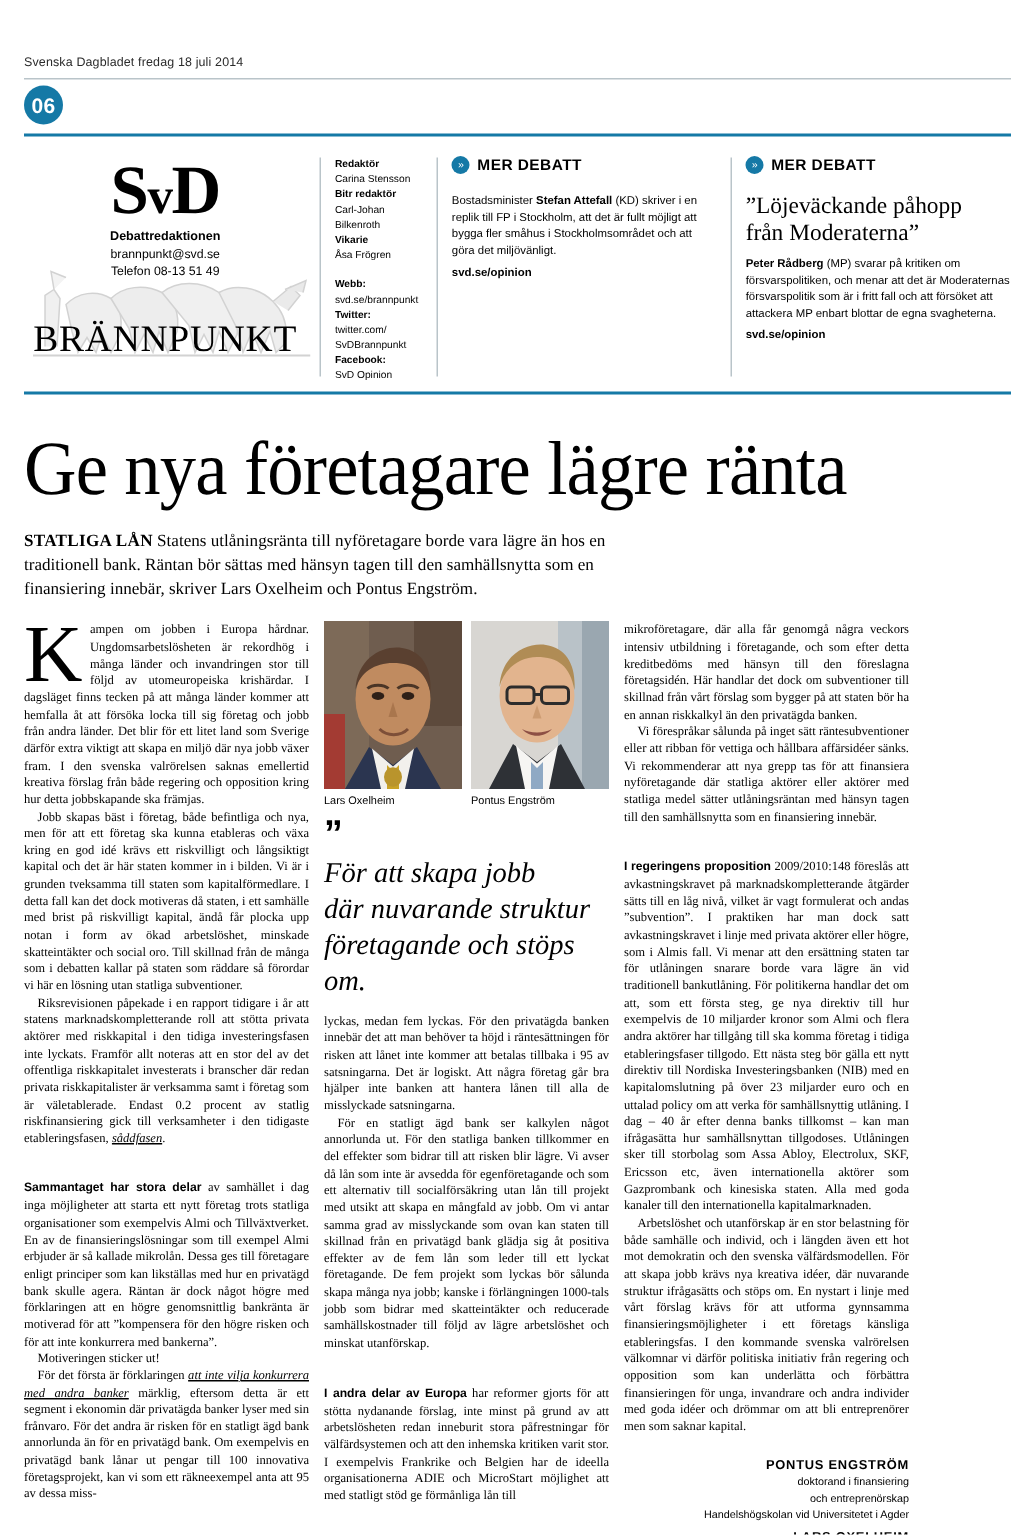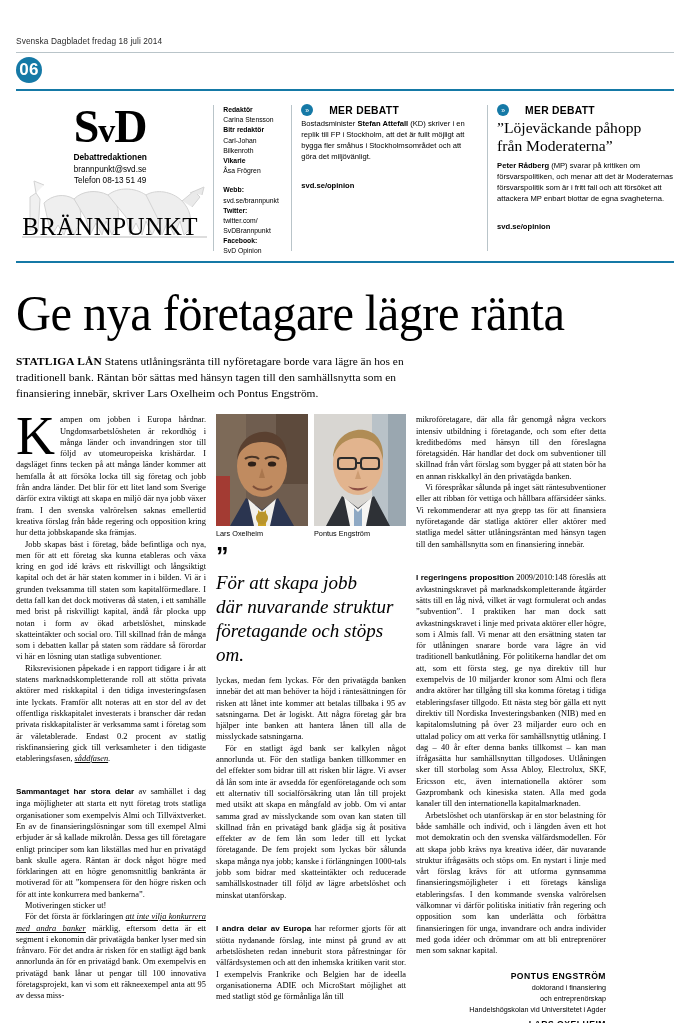--- a/index.html
+++ b/index.html
@@ -43,21 +43,21 @@
     position: absolute;
     left: 0;
     top: 4px;
     width: 26px;
     height: 26px;
     border-radius: 50%;
     background: #1579a6;
     color: #fff;
     font-family: "Liberation Sans", sans-serif;
     font-weight: bold;
-    font-size: 17px;
+    font-size: 14px;
     display: flex;
     align-items: center;
     justify-content: center;
     letter-spacing: 0.2px;
   }
   .rule-thick {
     border-top: 2.6px solid #1579a6;
     margin-top: 2px;
   }
 
@@ -125,22 +125,22 @@
   .editorbox .b { font-weight: bold; }
   .editorbox .gap { height: 9px; }
 
   .promo {
     width: 186px;
     padding-top: 1px;
   }
   .promo-kicker {
     display: flex;
     align-items: center;
-    gap: 16px;
-    margin-bottom: 3px;
+    gap: 5px;
+    margin-bottom: 13px;
   }
   .arrow-badge {
     width: 12px; height: 12px;
     border-radius: 50%;
     background: #1579a6;
     color: #fff;
     font-size: 7px;
     display: flex;
     align-items: center;
     justify-content: center;
@@ -162,21 +162,21 @@
   .promo-body {
     font-family: "Liberation Sans", sans-serif;
     font-size: 7.6px;
     line-height: 1.44;
   }
   .promo-body .b { font-weight: bold; }
   .promo-link {
     font-family: "Liberation Sans", sans-serif;
     font-size: 7.6px;
     font-weight: bold;
-    margin-top: 18px;
+    margin-top: 4px;
   }
 
   .rule-thick2 {
     border-top: 2.6px solid #1579a6;
     margin-top: 10px;
   }
 
   
   .headline {
     font-family: "Liberation Serif", serif;

